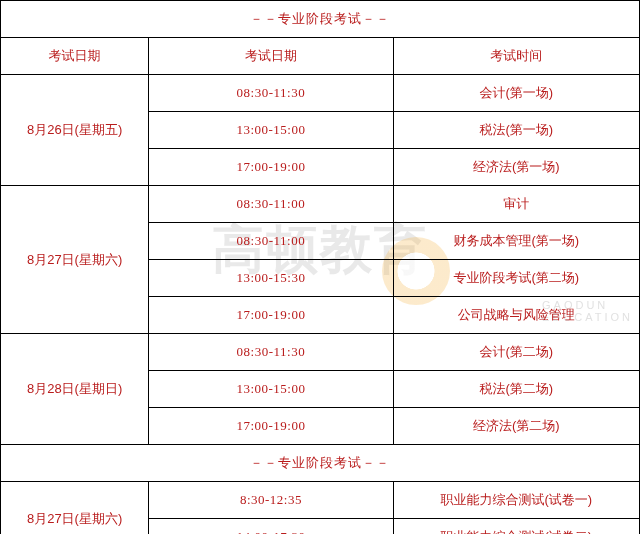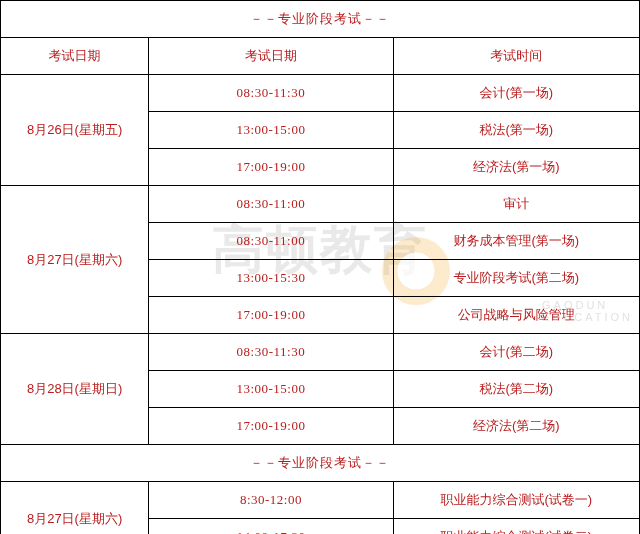--- a/index.html
+++ b/index.html
@@ -187,21 +187,21 @@
         <td class="cell-time">17:00-19:00</td>
         <td class="cell-sub">经济法(第二场)</td>
       </tr>
 
       <tr class="banner">
         <td colspan="3">－－专业阶段考试－－</td>
       </tr>
 
       <tr class="last-row">
         <td class="cell-date" rowspan="2">8月27日(星期六)</td>
-        <td class="cell-time">8:30-12:00</td>
+        <td class="cell-time">8:30-12:35</td>
         <td class="cell-sub">职业能力综合测试(试卷一)</td>
       </tr>
       <tr class="last-row">
         <td class="cell-time">14:00-17:30</td>
         <td class="cell-sub">职业能力综合测试(试卷二)</td>
       </tr>
     </tbody>
   </table>
 </div>
 

